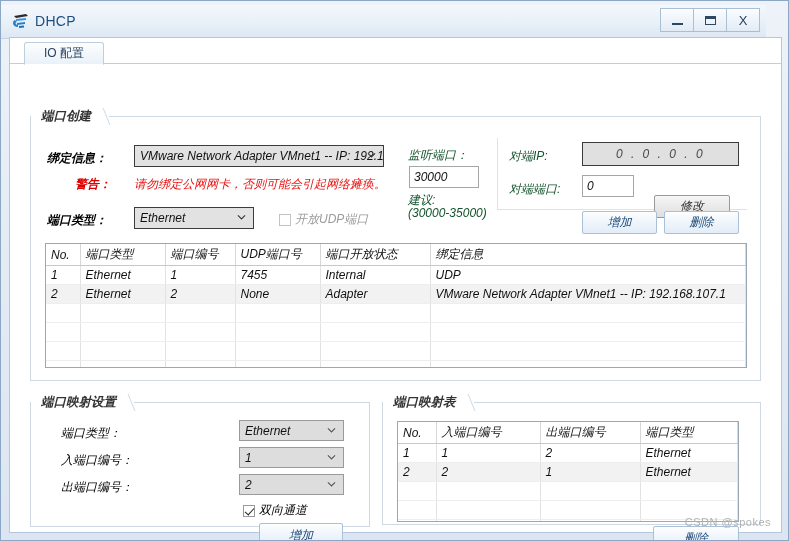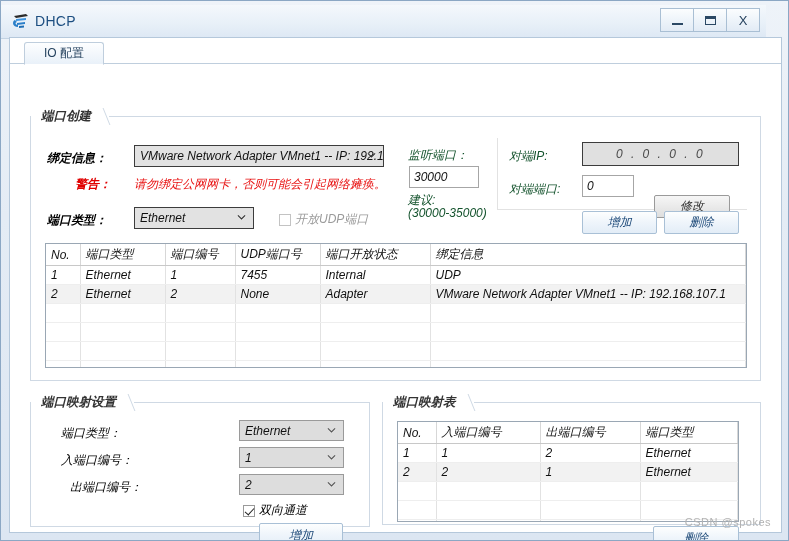--- a/index.html
+++ b/index.html
@@ -481,21 +481,21 @@
       </div>
 
       <span class="lbl" style="left:30px; top:49px;">入端口编号：</span>
       <div class="combo soft" style="left:208px; top:44px; width:105px; height:21px;">
         <span>1</span>
         <svg class="chev" viewBox="0 0 10 10">
           <path d="M1 3 L5 7 L9 3" stroke="#555" stroke-width="1.2" fill="none"></path>
         </svg>
       </div>
 
-      <span class="lbl" style="left:30px; top:76px;margin-left:9px;">出端口编号：</span>
+      <span class="lbl" style="left:30px; top:76px;">出端口编号：</span>
       <div class="combo soft" style="left:208px; top:71px; width:105px; height:21px;">
         <span>2</span>
         <svg class="chev" viewBox="0 0 10 10">
           <path d="M1 3 L5 7 L9 3" stroke="#555" stroke-width="1.2" fill="none"></path>
         </svg>
       </div>
 
       <div class="chk" style="left:212px; top:99px;">
         <span class="chkbox checked"></span>
         <span>双向通道</span>

